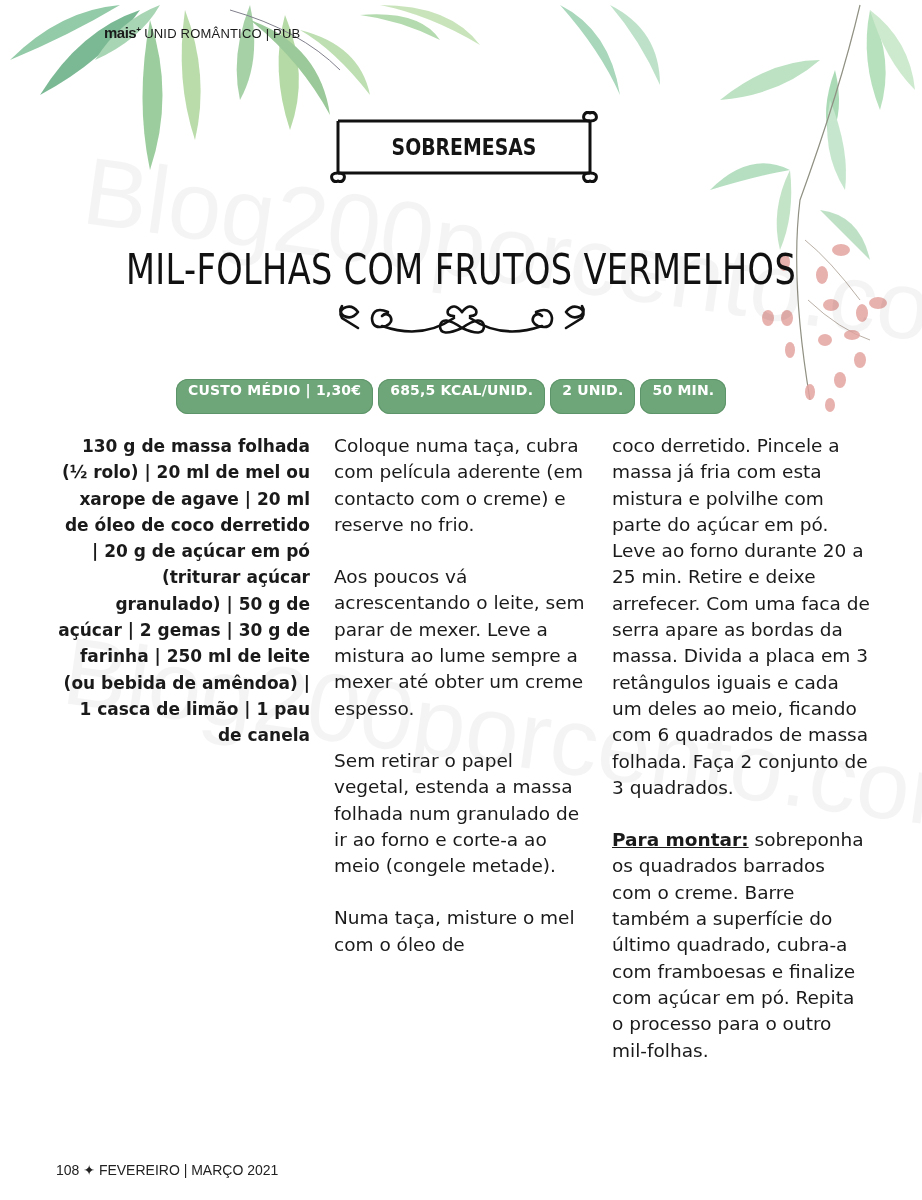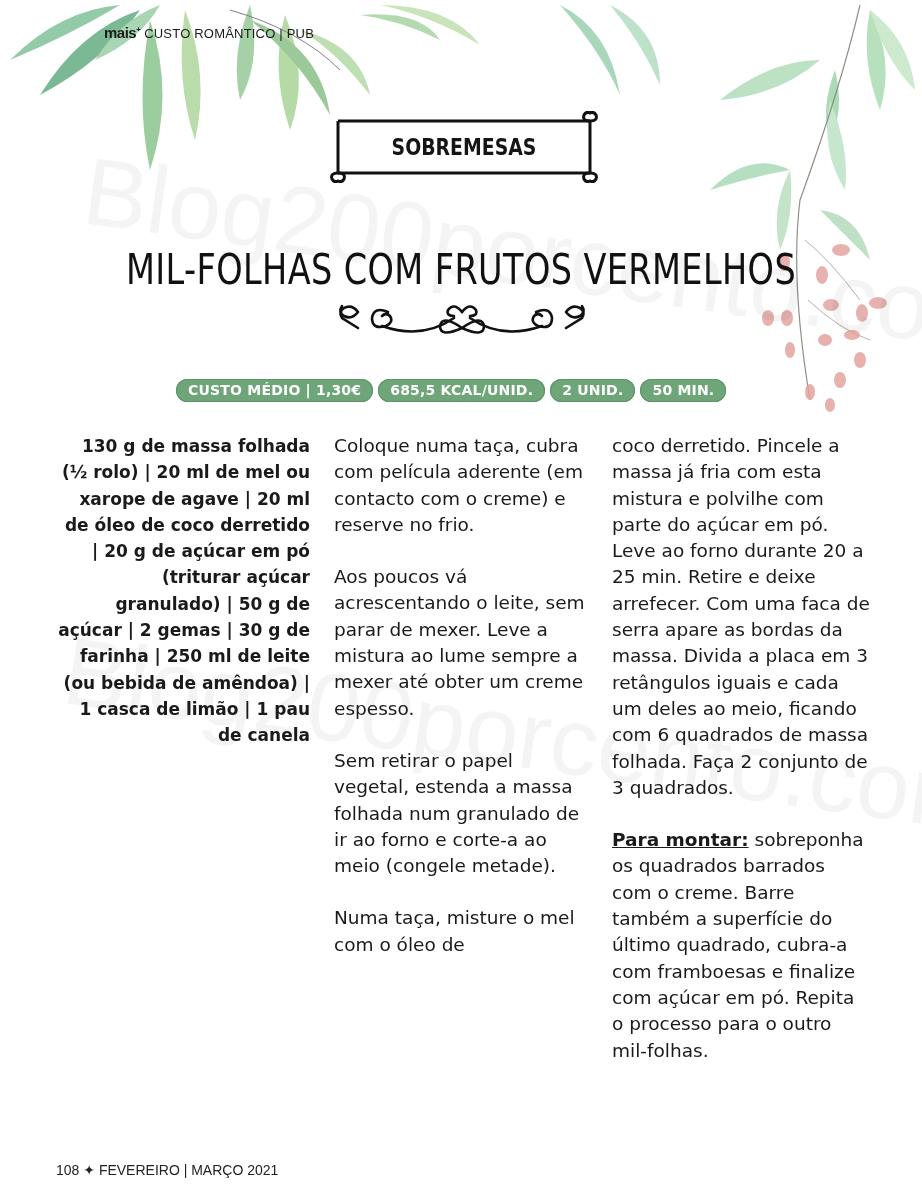--- a/index.html
+++ b/index.html
@@ -17,21 +17,21 @@
   .section-box svg { position:absolute; left:-8px; top:-8px; }
   .section-label { position:absolute; left:0; top:0; width:256px; height:56px; display:flex; align-items:center;
                    justify-content:center; font-family:"DejaVu Sans", sans-serif; font-weight:bold;
                    font-size:23px; letter-spacing:0px; transform:scaleX(0.82); color:#151515; }
   .title { position:absolute; left:0; top:215px; width:922px; text-align:center;
            font-family:"DejaVu Sans", sans-serif; font-size:43px; letter-spacing:0.5px;
            transform:scaleX(0.78); color:#111; font-weight:normal; }
   .flourish { position:absolute; left:336px; top:290px; width:252px; height:56px; }
   .pills { position:absolute; left:176px; top:379px; display:flex; gap:5px; }
   .pill { background:#6ea679; color:#fff; font-family:"DejaVu Sans", sans-serif; font-weight:bold;
-          font-size:14px; padding:2px 12px 2px 12px; border-radius:12px; height:19px; line-height:19px;
+          font-size:14px; padding:2px 12px 14px 12px; border-radius:12px; height:19px; line-height:19px;
           letter-spacing:0.2px; box-shadow: inset 0 0 0 1px #5e9469; }
   .col { position:absolute; font-family:"DejaVu Sans", sans-serif; font-size:18.5px; line-height:26.3px; color:#1a1a1a; }
   .col p { margin:0 0 26px 0; }
   .col1 { left:56px; top:433px; width:254px; text-align:right; }
   .col1 .ingredients { font-weight:bold; font-size:17px; margin-bottom:56px; }
   .col2 { left:334px; top:433px; width:258px; }
   .col3 { left:612px; top:433px; width:258px; }
   .col3 b { font-weight:bold;text-decoration:underline; }
   .footer { position:absolute; left:56px; top:1162px; font-family:"Liberation Sans", sans-serif; font-size:14px; color:#222; }
 </style>
@@ -85,21 +85,21 @@
       <ellipse cx="810" cy="392" rx="5" ry="8"></ellipse>
       <ellipse cx="830" cy="405" rx="5" ry="7"></ellipse>
     </g>
   </svg>
 
   <div class="watermark" style="left:80px;top:200px;">Blog200porcento.com</div>
   <div class="watermark" style="left:60px;top:680px;">Blog200porcento.com</div>
 
   <div class="header">
     <span class="brand"><span>mais</span><sup>+</sup></span>
-    <span>CUSTO ROMÂNTICO | PUB</span>
+    <span>UNID ROMÂNTICO | PUB</span>
   </div>
 
   <div class="section-box">
     <svg width="272" height="72" viewBox="0 0 272 72">
       <g stroke="#111" stroke-width="3" fill="none">
         <line x1="10" y1="10" x2="262" y2="10"></line>
         <line x1="10" y1="62" x2="262" y2="62"></line>
         <line x1="10" y1="10" x2="10" y2="62"></line>
         <line x1="262" y1="10" x2="262" y2="62"></line>
         <path d="M10,62 q-8,0 -6,6 q2,4 6,2 q4,2 6,-2 q2,-6 -6,-6"></path>

